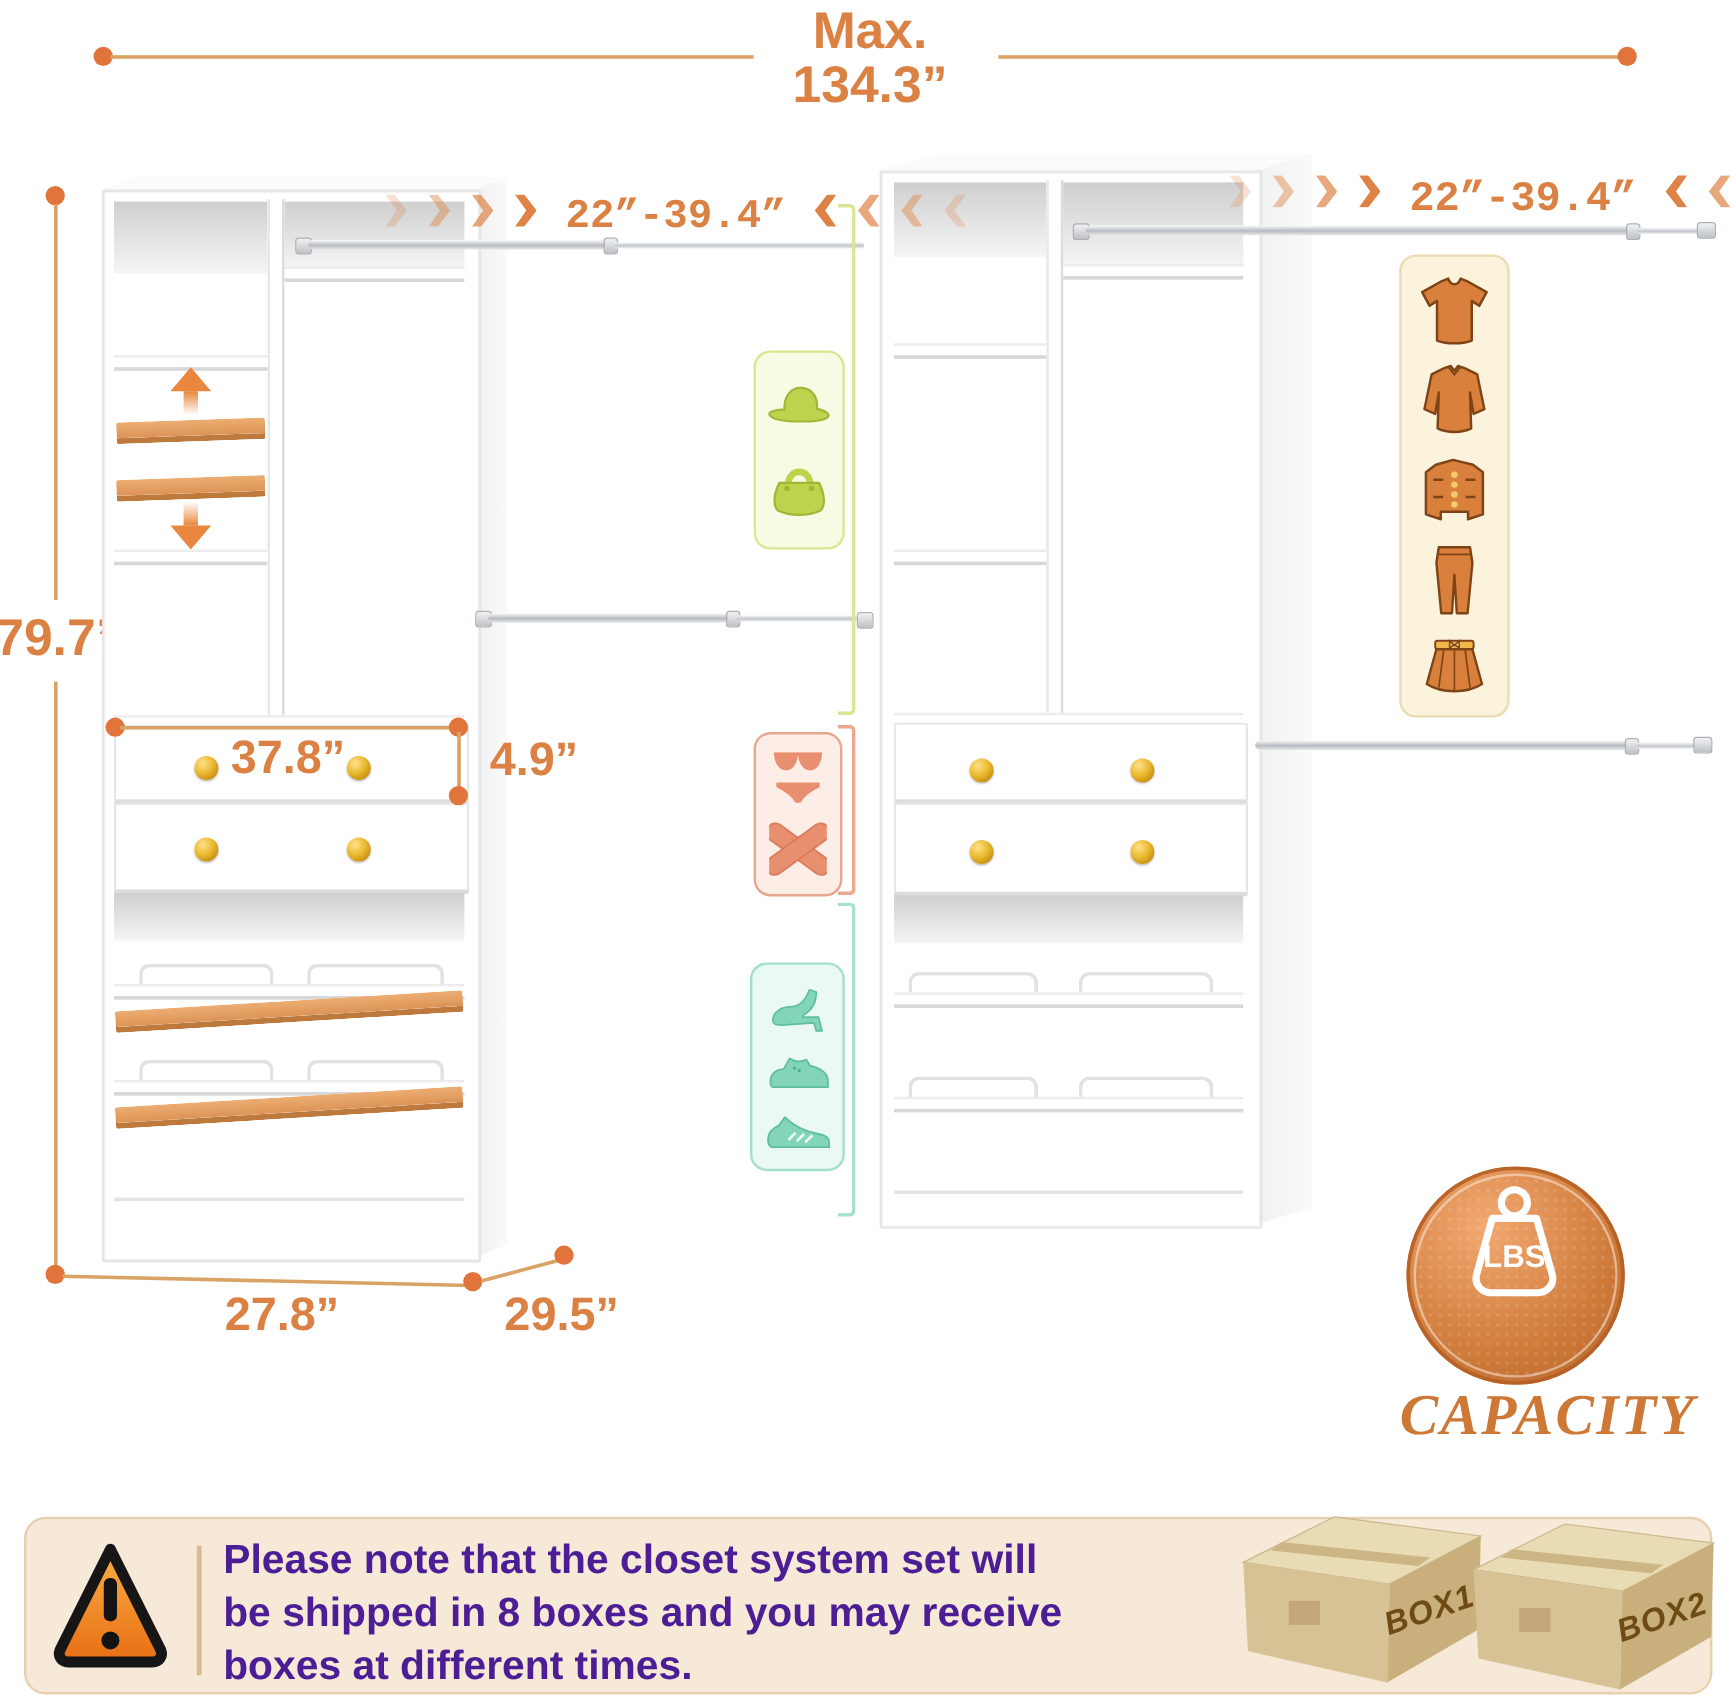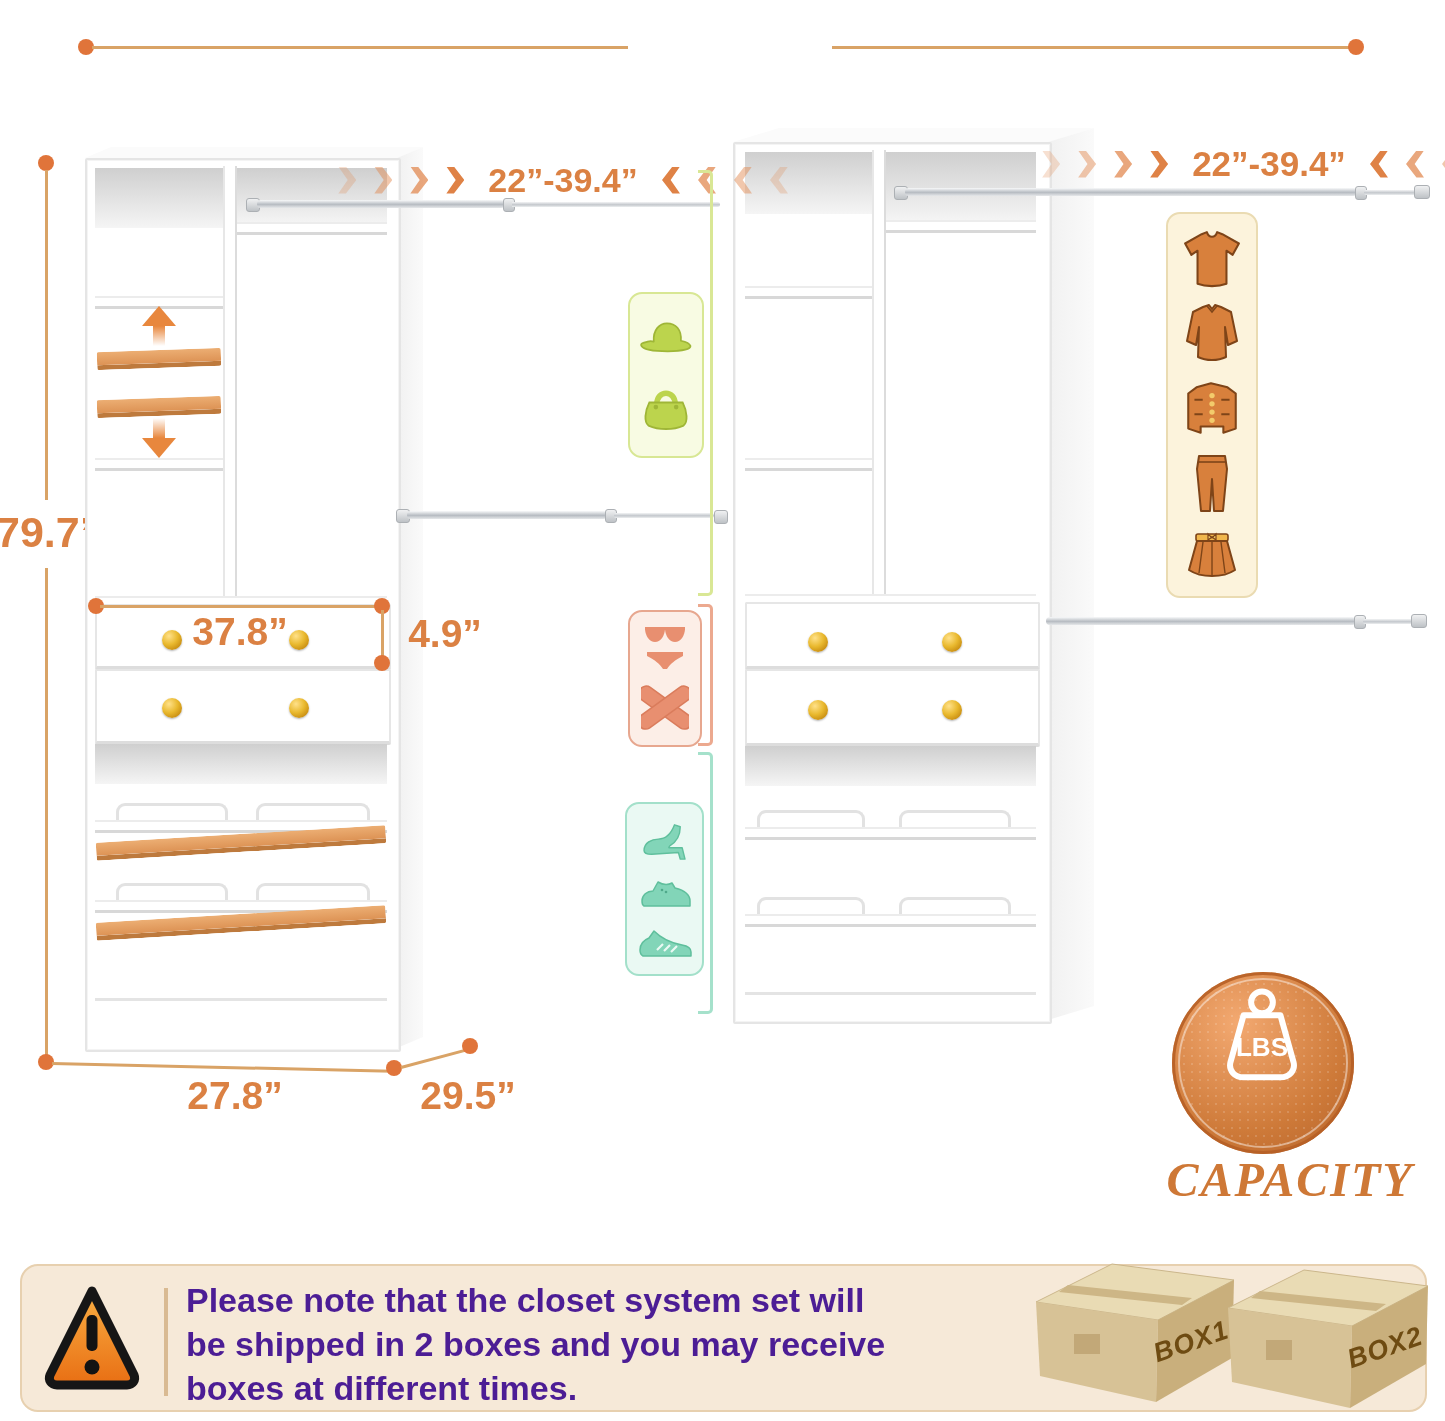--- a/index.html
+++ b/index.html
@@ -25,21 +25,21 @@
         background:radial-gradient(circle at 35% 30%,#FFE18A,#E9B92F 45%,#C98E12 78%,#A8750C);
         box-shadow:0 1px 2px rgba(0,0,0,.3);}
   .rail{position:absolute;height:17px;border:3px solid #E2E2E2;border-bottom:none;border-radius:9px 9px 0 0;}
   .baseline{position:absolute;border-top:3px solid #E4E4E4;}
   
   .rod{position:absolute;height:8px;border-radius:4px;background:linear-gradient(#F8F9FA,#B7BCC2 55%,#E6E8EA);}
   .rod.thin{height:5px;background:linear-gradient(#F3F4F5,#C3C7CC 55%,#EDEFF0);}
   .rodcap{position:absolute;width:12px;height:12px;border-radius:3px;border:1px solid #ACB0B4;
           background:linear-gradient(#F0F1F2,#BEC2C6);}
   
-  .chevrow{position:absolute;display:flex;align-items:center;justify-content:center;gap:18px;}
+  .chevrow{position:absolute;display:flex;align-items:flex-start;justify-content:center;gap:18px;font-family:Liberation Mono, monospace;}
   .chev{width:18px;height:27px;background:#DF8246;flex:0 0 auto;
         clip-path:polygon(0 0,42% 0,100% 50%,42% 100%,0 100%,52% 50%);}
   .chev.left{transform:scaleX(-1);}
   .o1{opacity:.25}.o2{opacity:.45}.o3{opacity:.7}.o4{opacity:1}
   .rodtxt{color:#DB8143;font-weight:bold;font-size:35px;white-space:nowrap;padding:0 6px;}
   
   .tri-up{width:0;height:0;border-left:17px solid transparent;border-right:17px solid transparent;border-bottom:20px solid #E8873D;}
   .tail-dn{width:12px;height:20px;margin:0 auto;background:linear-gradient(#E8873D,rgba(232,135,61,0));}
   .tri-dn{width:0;height:0;border-left:17px solid transparent;border-right:17px solid transparent;border-top:20px solid #E8873D;}
   .tail-up{width:12px;height:20px;margin:0 auto;background:linear-gradient(rgba(232,135,61,0),#E8873D);}
@@ -70,20 +70,24 @@
   .ntext{position:absolute;color:#4c1d95;font-weight:bold;font-size:34px;line-height:44px;}
   svg text{font-family:"Liberation Sans",sans-serif;}
 </style>
 </head>
 <body>
 
 <div id="canvas">
 
   <div class="dot" style="left:78px;top:39px;"></div>
   <div class="dline" style="left:92px;top:46px;width:536px;"></div>
+  <div class="dimtxt" style="left:620px;top:4px;width:210px;font-size:43px;">
+    <div>Max.</div>
+    <div>134.3”</div>
+  </div>
   <div class="dline" style="left:832px;top:46px;width:520px;"></div>
   <div class="dot" style="left:1348px;top:39px;"></div>
 
   <div class="dot" style="left:38px;top:155px;"></div>
   <div class="vline" style="left:45px;top:170px;height:330px;"></div>
   <div class="dimtxt" style="left:-4px;top:510px;width:104px;font-size:43px;">79.7”</div>
   <div class="vline" style="left:45px;top:568px;height:490px;"></div>
   <div class="dot" style="left:38px;top:1054px;"></div>
 
   <div class="topface" style="left:85px;top:147px;width:338px;height:11px;clip-path:polygon(26px 0,100% 0,312px 100%,0 100%);"></div>
@@ -305,21 +309,21 @@
           <stop offset="1" stop-color="#E86E13"></stop>
       </linearGradient>
     </defs>
     <path d="M50 8 L92 92 C94 97 91 102 85 102 L15 102 C9 102 6 97 8 92 Z" fill="url(#wg)" stroke="#161616" stroke-width="9" stroke-linejoin="round"></path>
     <rect x="44.5" y="32" width="11" height="36" rx="5" fill="#131313"></rect>
     <circle cx="50" cy="84" r="7.5" fill="#131313"></circle>
   </svg>
   <div class="bdivider" style="left:164px;top:1288px;height:108px;"></div>
   <div class="ntext" style="left:186px;top:1278px;width:860px;">
     <div>Please note that the closet system set will</div>
-    <div>be shipped in 2 boxes and you may receive</div>
+    <div>be shipped in 8 boxes and you may receive</div>
     <div>boxes at different times.</div>
   </div>
 
   <svg class="abs" style="left:1016px;top:1242px;" width="420" height="170" viewBox="0 0 420 170">
     <g>
       <polygon points="20,60 96,22 218,38 142,78" fill="#E9DBB4" stroke="#CBB68B" stroke-width="1"></polygon>
       <polygon points="52,43 176,56 166,63 43,50" fill="#CDB686"></polygon>
       <polygon points="20,60 142,78 140,160 24,134" fill="#D7C296"></polygon>
       <polygon points="142,78 218,38 216,116 140,160" fill="#C9AF7C"></polygon>
       <rect x="58" y="92" width="26" height="20" fill="#C2A878"></rect>

